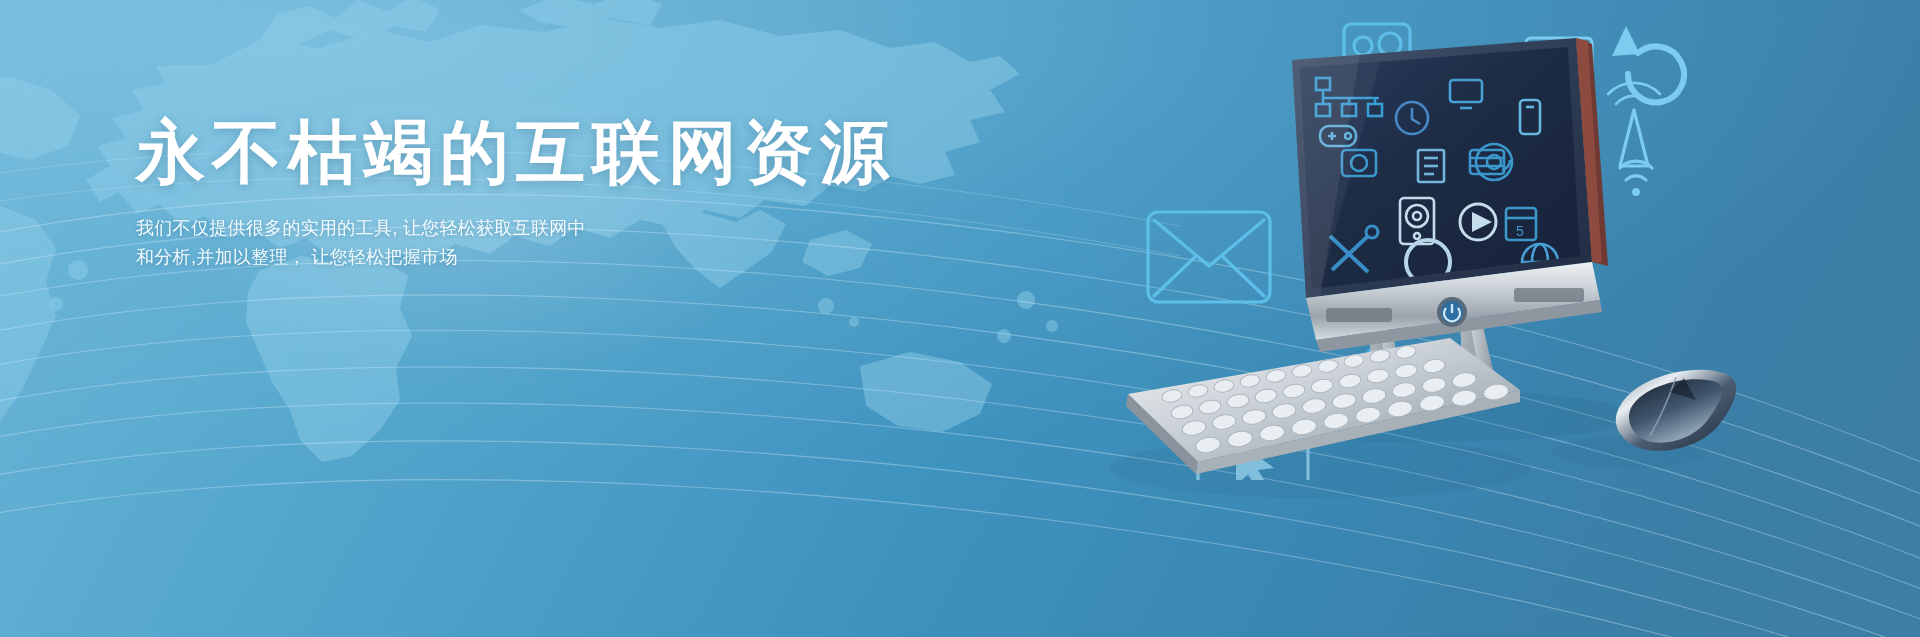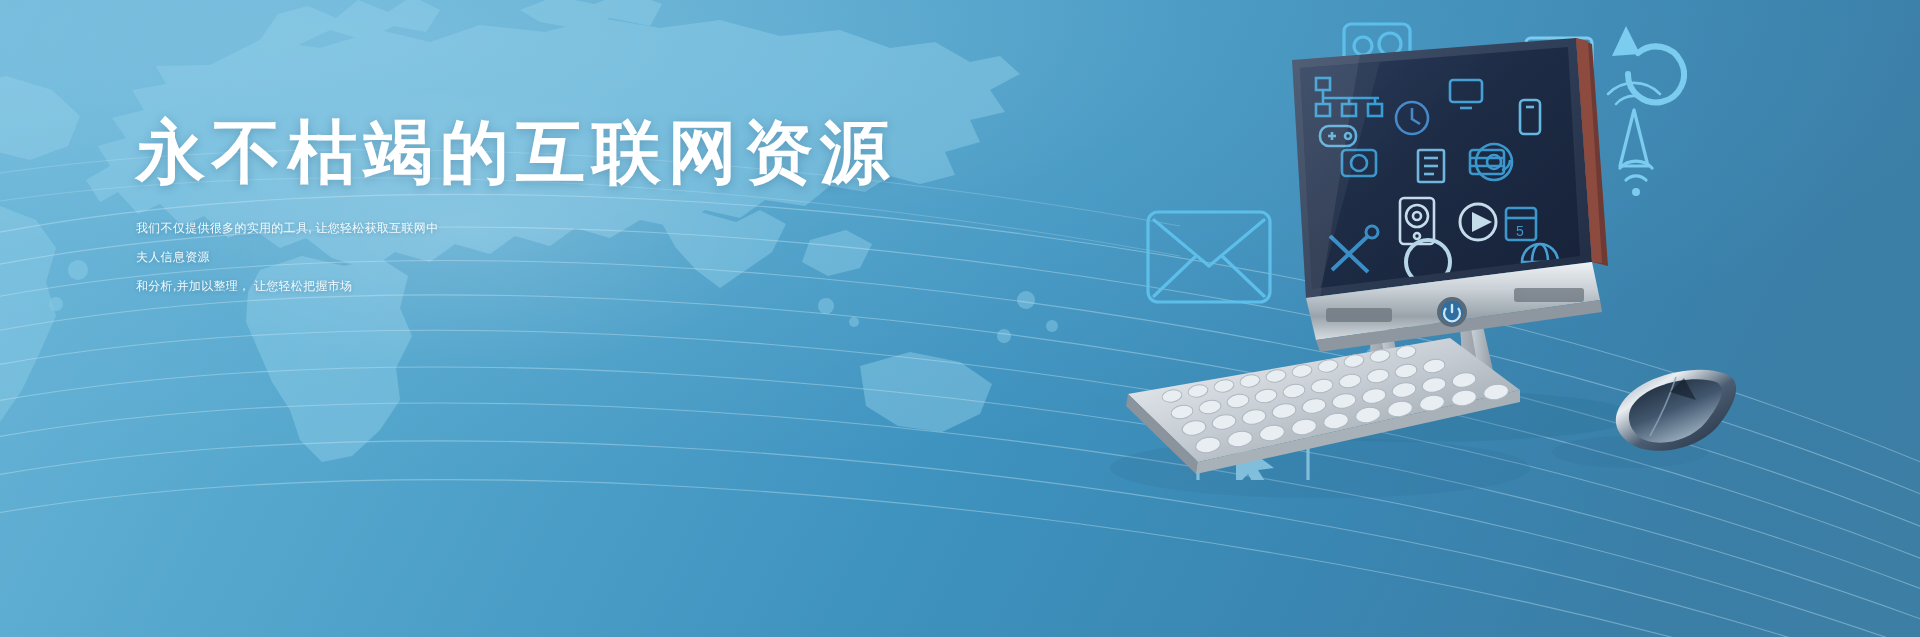--- a/index.html
+++ b/index.html
@@ -37,21 +37,21 @@
     line-height:1.02;
     letter-spacing:7px;
     color:#ffffff;
     text-shadow:0 2px 10px rgba(20,70,100,.28);
     white-space:nowrap;
   }
   .subcopy{margin:26px 0 0 0;}
   .subcopy .line{
     display:block;
     color:#f2fbff;
-    font-size:12px;
+    font-size:18px;
     line-height:29px;
     letter-spacing:.3px;
     text-shadow:0 1px 4px rgba(20,70,100,.30);
     white-space:nowrap;
   }
 
   
   .hero-art{position:absolute;right:0;top:0;width:900px;height:637px;}
 
   .float-icons{position:absolute;left:0;top:0;width:900px;height:480px;}
@@ -121,21 +121,20 @@
       </g>
     </svg>
   </div>
 
   <div class="soft-glow"></div>
 
   <div class="copy">
     <h1 class="headline">永不枯竭的互联网资源</h1>
     <p class="subcopy">
       <span class="line">我们不仅提供很多的实用的工具, 让您轻松获取互联网中</span>
-      <span class="line">夫人信息资源</span>
       <span class="line">和分析,并加以整理， 让您轻松把握市场</span>
     </p>
   </div>
 
   <div class="hero-art">
 
     <div class="float-icons">
       <svg viewBox="0 0 900 480" aria-hidden="true">
         <g fill="none" stroke="#5fc2ec" stroke-width="3.2" stroke-linejoin="round" stroke-linecap="round" opacity="0.95">
 

